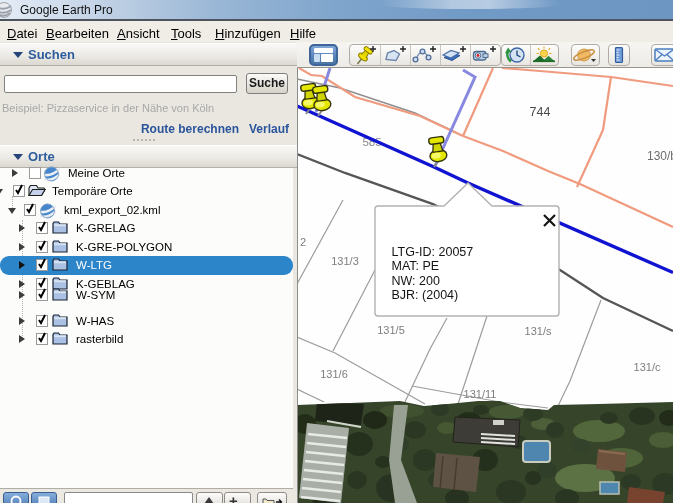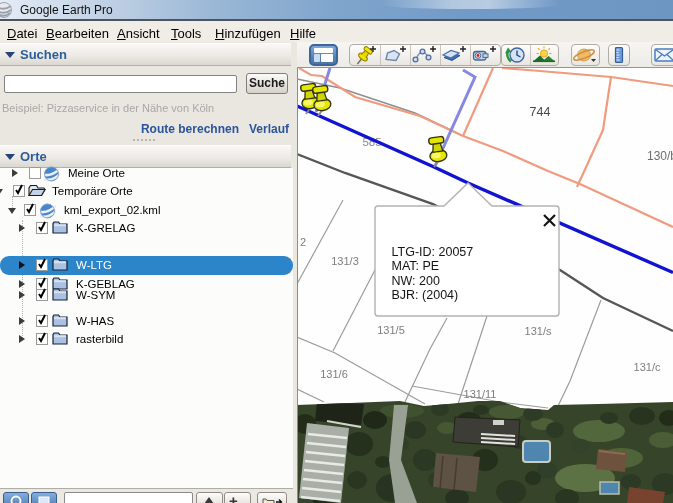--- a/index.html
+++ b/index.html
@@ -3,21 +3,21 @@
 <meta charset="utf-8">
 <style>
   html,body{margin:0;padding:0;}
   body{font-family:"Liberation Sans",sans-serif;}
   #root{position:relative;width:673px;height:503px;overflow:hidden;background:#eae7e1;}
   .abs{position:absolute;}
   #titlebar{left:0;top:0;width:673px;height:19px;background:linear-gradient(90deg,#e4ecf6 0%,#c2d2e5 15%,#9ab7d6 32%,#7fa5cc 50%,#719ac6 70%,#6d96c3 100%);border-bottom:2px solid #4e545e;}
   #titletext{left:20px;top:3px;font-size:12px;color:#111;}
   #menubar{left:0;top:21px;width:673px;height:21px;background:#f0ede7;}
   .menu{top:25.5px;font-size:13px;color:#000;}
-  .hdr{left:0;width:291px;height:21px;background:linear-gradient(180deg,#f9f8f6 0%,#eceae5 55%,#dbd8d1 100%);border-top:1px solid #fdfdfc;border-bottom:1px solid #b3afa7;}
+  .hdr{left:0;width:291px;height:21px;background:linear-gradient(180deg,#f9f8f6 0%,#eceae5 55%,#dbd8d1 100%);border-top:1px solid #fdfdfc;border-bottom:1px solid #b3afa7;padding-left:8px;}
   .hdrtxt{font-size:13px;font-weight:bold;color:#2d5c9d;padding:3px 0 0 5px;}
   .tri{display:inline-block;width:0;height:0;border-left:5px solid transparent;border-right:5px solid transparent;border-top:6px solid #24447a;margin-right:5px;position:relative;top:-1px;}
   #searchinput{left:4px;top:75px;width:231px;height:16px;background:#fff;border:1px solid #828282;border-radius:2px;}
   #suchebtn{left:246px;top:73px;width:40px;height:19px;background:linear-gradient(180deg,#fbfbfa,#e4e1da 60%,#d6d2c9);border:1px solid #7e7e7e;border-radius:3px;font-size:12px;font-weight:bold;color:#1a1a1a;text-align:center;line-height:19px;}
   #beispiel{left:2px;top:102px;font-size:11px;color:#a8a8a8;}
   #routelinks{left:0;top:122px;width:289px;text-align:right;font-size:12px;font-weight:bold;color:#2a549b;}
   #treearea{left:0;top:168px;width:293px;height:320px;background:#fcfcfb;}
   .trow{left:0;width:293px;height:18.5px;font-size:11.5px;color:#000;}
   .cb{position:absolute;width:10px;height:10px;background:#fff;border:1px solid #9a9a9a;top:3px;}
   .exp{position:absolute;width:0;height:0;}
@@ -117,20 +117,33 @@
           <path d="M3,6 L5,9 L9,1" stroke="#000" stroke-width="2" fill="none"></path>
         </svg>
       </div>
     <div class="ticon" style="left:52px;"><svg width="16" height="13">
           <path d="M1,12 L1,2.5 L2,1 L6.5,1 L8,3 L15,3 L15,12 Z" fill="#aac1e4" stroke="#1a2334" stroke-width="1.2"></path>
           <path d="M2,4.2 L14,4.2" stroke="#d8e3f2" stroke-width="2"></path>
         </svg></div>
     <div class="tlabel" style="left:76px;">K-GRELAG</div>
   </div>
 
+  <div class="abs trow" style="top:238px;">
+    <div class="exp expr" style="left:19px;"></div>
+    <div class="cb" style="left:36px;">
+        <svg width="12" height="12" style="position:absolute;left:-1px;top:-2px;">
+          <path d="M3,6 L5,9 L9,1" stroke="#000" stroke-width="2" fill="none"></path>
+        </svg>
+      </div>
+    <div class="ticon" style="left:52px;"><svg width="16" height="13">
+          <path d="M1,12 L1,2.5 L2,1 L6.5,1 L8,3 L15,3 L15,12 Z" fill="#aac1e4" stroke="#1a2334" stroke-width="1.2"></path>
+          <path d="M2,4.2 L14,4.2" stroke="#d8e3f2" stroke-width="2"></path>
+        </svg></div>
+    <div class="tlabel" style="left:76px;">K-GRE-POLYGON</div>
+  </div>
 
   <div class="abs trow" id="selrow" style="top:256px;height:19px;border-radius:9px;">
     <div class="exp expr" style="left:19px;border-left-color:#111;"></div>
     <div class="cb" style="left:36px;">
         <svg width="12" height="12" style="position:absolute;left:-1px;top:-2px;">
           <path d="M3,6 L5,9 L9,1" stroke="#000" stroke-width="2" fill="none"></path>
         </svg>
       </div>
     <div class="ticon" style="left:52px;"><svg width="16" height="13">
           <path d="M1,12 L1,2.5 L2,1 L6.5,1 L8,3 L15,3 L15,12 Z" fill="#aac1e4" stroke="#1a2334" stroke-width="1.2"></path>

